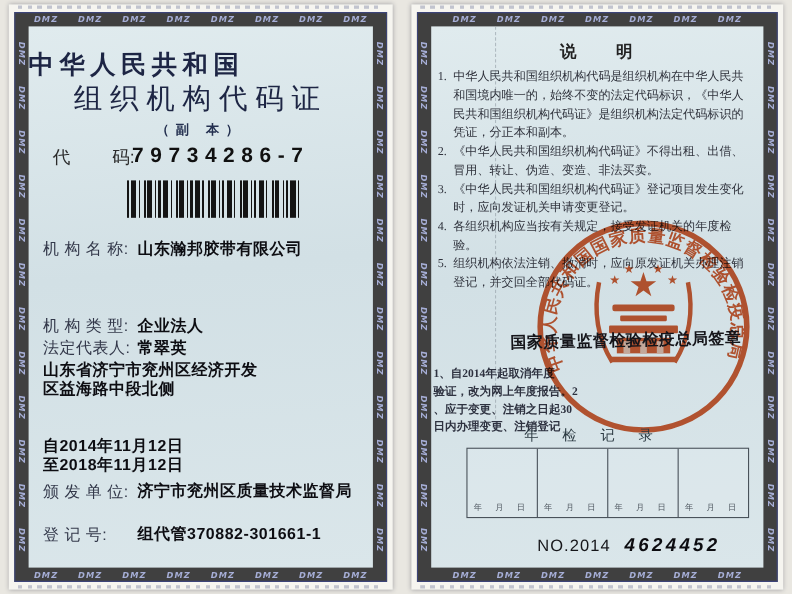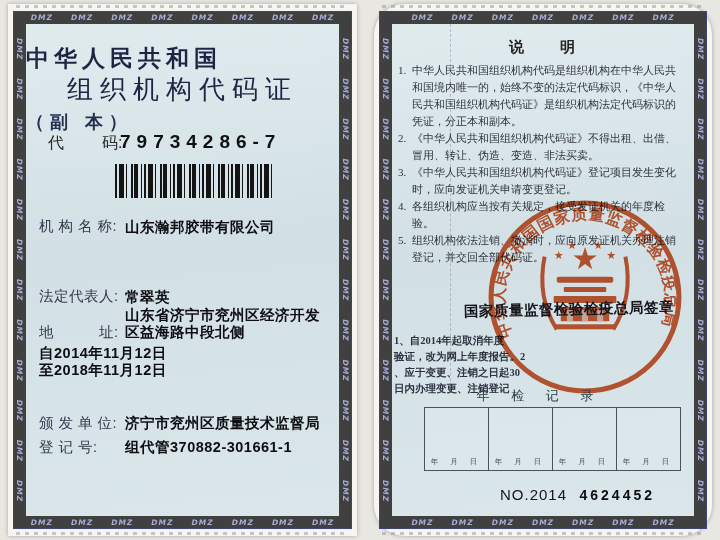--- a/index.html
+++ b/index.html
@@ -1,40 +1,40 @@
 <!DOCTYPE html>
 <html><head>
 <meta charset="utf-8">
 <style>
   html,body{margin:0;padding:0;}
   .stage{position:relative;width:720px;height:540px;background:#e9e7e1;overflow:hidden;
          font-family:"Liberation Sans","DejaVu Sans",sans-serif;color:#1c2340;}
   .sheet{position:absolute;background:#f6f5f0;box-shadow:0 0 4px rgba(40,40,60,.35);}
   .sheet-left{left:8px;top:4px;width:349px;height:532px;}
-  .sheet-right{left:374px;top:4px;width:338px;height:532px;border-radius:31px;}
+  .sheet-right{left:374px;top:4px;width:338px;height:532px;}
   .micro{position:absolute;left:8px;right:8px;height:3px;opacity:.5;
          background:repeating-linear-gradient(90deg,#8d93ad 0 4px,transparent 4px 9px);}
   .micro.top{top:1px}.micro.bot{bottom:1px}
   .navy{position:absolute;left:5px;right:5px;top:7px;bottom:7px;background:#404040;
         box-shadow:inset 0 0 0 1px #3c4478;}
   .dmz{position:absolute;overflow:hidden;color:#a6aed6;font:italic 700 7.5px "DejaVu Sans",sans-serif;
        letter-spacing:1px;white-space:nowrap;}
   .dmz.h{left:10px;right:10px;height:13px;line-height:13px;text-align:center;}
   .dmz.h.t{top:0}.dmz.h.b{bottom:0}
   .dmz.v{top:14px;bottom:14px;width:13px;writing-mode:vertical-rl;text-align:center;line-height:13px;}
   .dmz.v.l{left:0}.dmz.v.r{right:0}
   .inner{position:absolute;left:13px;right:13px;top:13px;bottom:13px;
          background:linear-gradient(175deg,#e0ebee 0%,#d2e0e5 45%,#dae6ea 100%);}
   
   .c-title1{position:absolute;top:19px;left:0;right:0;text-align:left;
             font-size:23px;font-weight:700;letter-spacing:5px;color:#1d2544;}
   .c-title2{position:absolute;top:48px;left:0;right:0;text-align:center;
             font-size:26px;font-weight:400;letter-spacing:7px;color:#1d2544;}
-  .c-sub{position:absolute;top:86px;left:0;right:0;
-         font-size:18px;font-weight:700;letter-spacing:6px;color:#243050;}
+  .c-sub{position:absolute;top:86px;left:0;right:0;text-align:center;
+         font-size:12px;font-weight:700;letter-spacing:6px;color:#243050;}
   .code-row{position:absolute;top:107px;left:0;right:0;height:22px;font-size:16px;color:#2a2a2a;}
   .code-l1{position:absolute;left:22px;top:2px;}
   .code-l2{position:absolute;left:76px;top:2px;}
   .code-val{position:absolute;left:94px;top:0;font-size:19px;font-weight:700;
             letter-spacing:6px;color:#101010;}
   .barcode{position:absolute;left:89px;top:140px;width:158px;height:34px;
     background:repeating-linear-gradient(90deg,
       #141414 0 2px,transparent 2px 4px,
       #141414 4px 9px,transparent 9px 11px,
       #141414 11px 12px,transparent 12px 16px,
@@ -75,21 +75,21 @@
   .annual-head{position:absolute;left:20px;top:363px;width:255px;text-align:center;
         font-size:13px;letter-spacing:9px;color:#2c3a42;z-index:6;}
   .atable{position:absolute;left:32px;top:383px;width:255px;height:62px;
         border:1px solid #49525a;display:flex;z-index:6;background:rgba(230,240,243,.25);}
   .acell{flex:1;position:relative;border-right:1px solid #49525a;}
   .acell:last-child{border-right:none;}
   .afoot{position:absolute;bottom:3px;left:0;right:0;text-align:center;
          font-size:7.5px;letter-spacing:5px;color:#4c555e;}
   .serial{position:absolute;right:39px;top:462px;z-index:6;white-space:nowrap;}
   .serial-prefix{font-size:15px;color:#16161a;letter-spacing:1px;}
-  .serial-number{font-size:14px;font-weight:700;color:#0c0c10;letter-spacing:3px;margin-left:8px;}
+  .serial-number{font-size:17px;font-weight:700;color:#0c0c10;letter-spacing:3px;margin-left:8px;font-style:italic;}
 </style>
 </head>
 <body>
 
 <div class="stage">
 
   <div class="sheet sheet-left">
     <div class="micro top"></div>
     <div class="micro bot"></div>
     <div class="navy">
@@ -106,25 +106,28 @@
           <span class="code-l2">码:</span>
           <span class="code-val">79734286-7</span>
         </div>
         <div class="barcode"></div>
         <div class="fields">
             <div class="frow">
               <span class="flabel">机 构 名 称:</span>
               <span class="fvalue">山东瀚邦胶带有限公司</span>
             </div>
             <div class="frow">
+              <span class="flabel">机 构 类 型:</span>
+              <span class="fvalue">企业法人</span>
+            </div>
+            <div class="frow">
               <span class="flabel">法定代表人:</span>
               <span class="fvalue">常翠英</span>
             </div>
             <div class="frow">
-              <span class="flabel">地　　　址:</span>
               <span class="fvalue">山东省济宁市兖州区经济开发
 区益海路中段北侧</span>
             </div>
             <div class="frow">
               <span class="fvalue">自2014年11月12日
 至2018年11月12日</span>
             </div>
             <div class="frow">
               <span class="flabel">颁 发 单 位:</span>
               <span class="fvalue">济宁市兖州区质量技术监督局</span>

